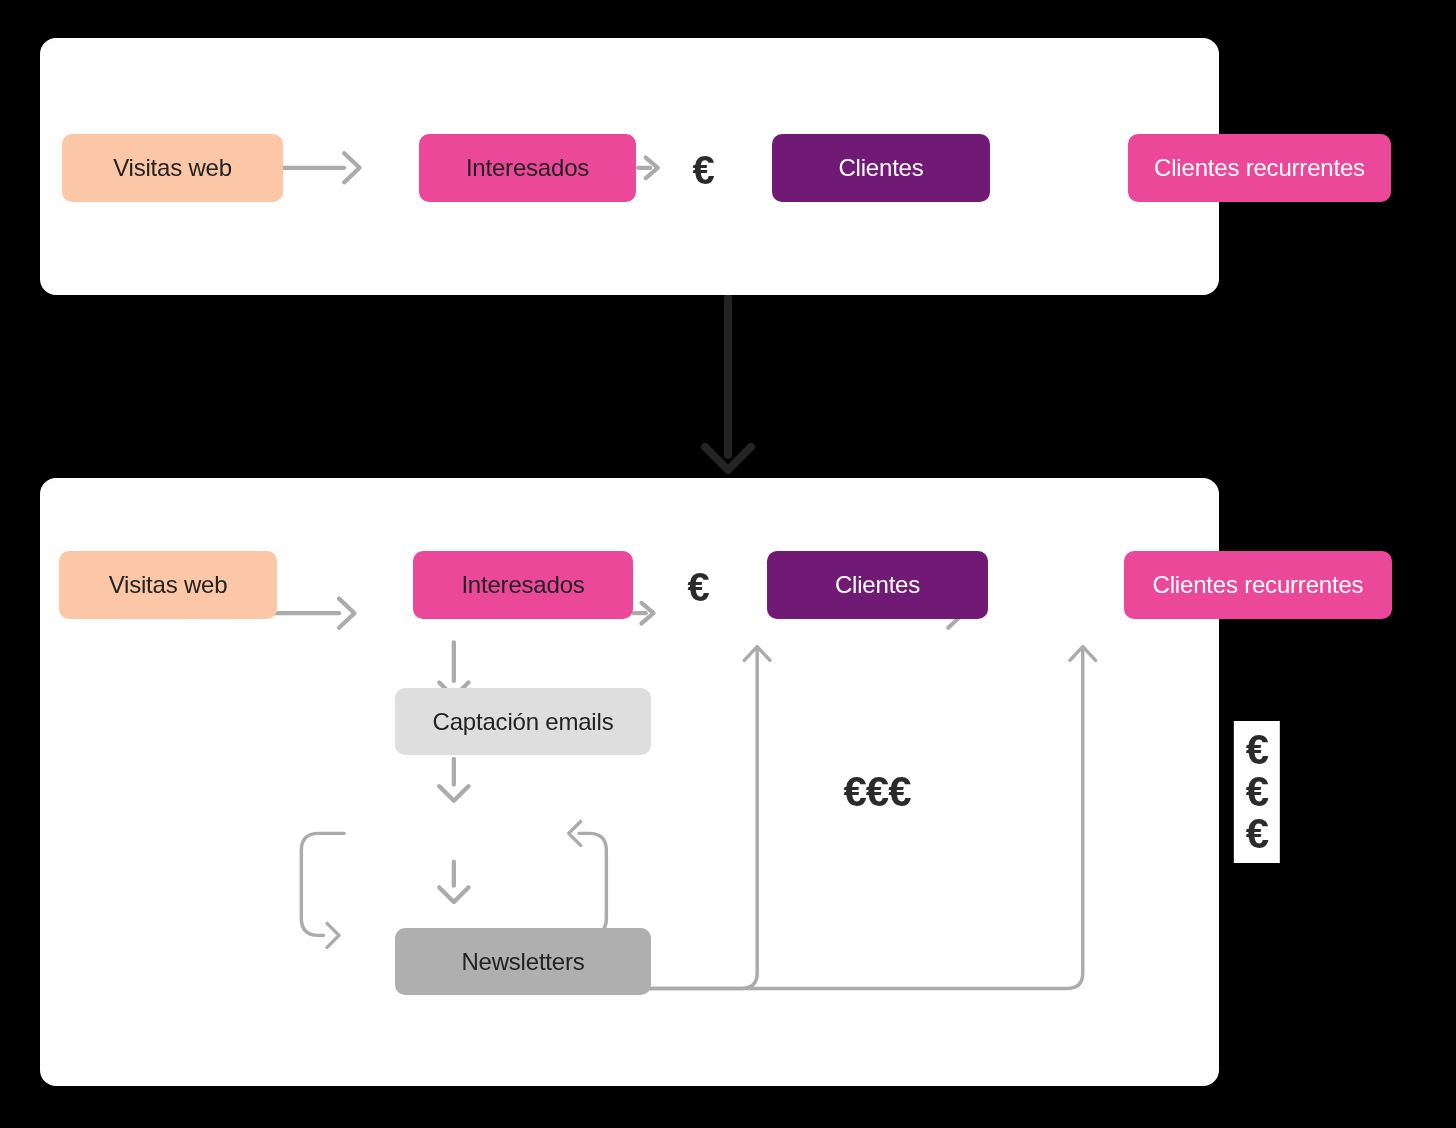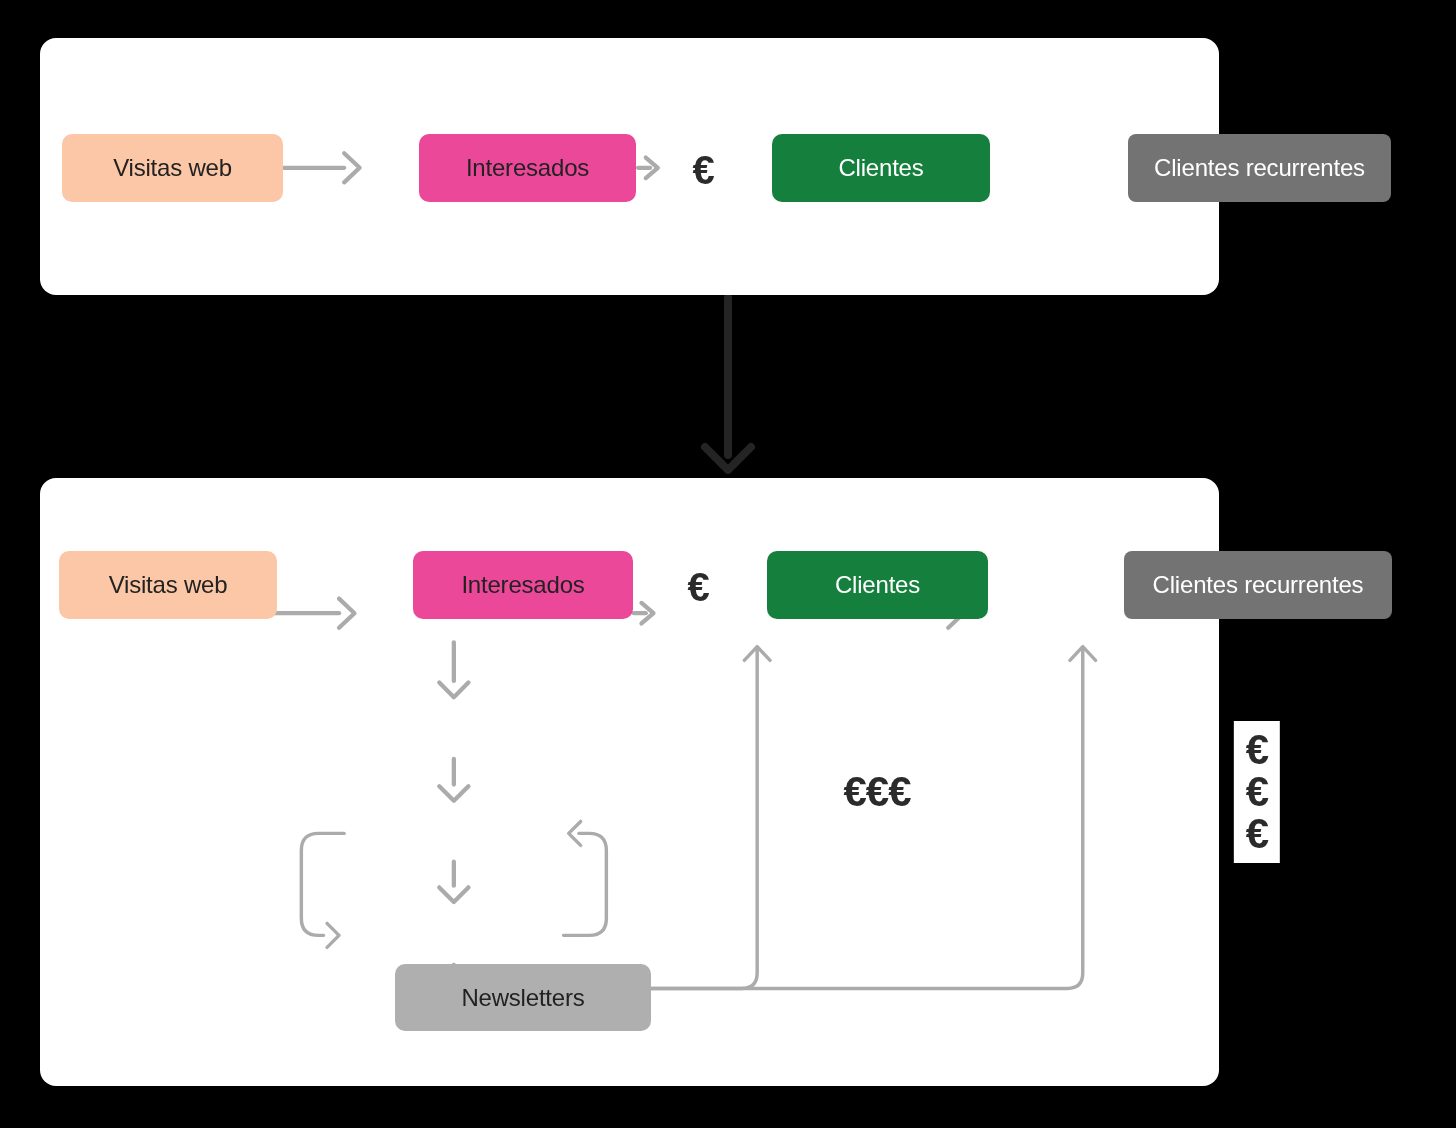--- a/index.html
+++ b/index.html
@@ -6,25 +6,25 @@
   .stage{position:relative;width:1456px;height:1128px;background:#000;overflow:hidden;
          font-family:"Liberation Sans",sans-serif;}
   .panel{position:absolute;left:40px;width:1179px;background:#fff;border-radius:16px;}
   .panel-top{top:38px;height:257px;}
   .panel-bottom{top:478px;height:608px;}
   .lines{position:absolute;left:0;top:0;width:100%;height:100%;pointer-events:none;}
   .box{position:absolute;display:flex;align-items:center;justify-content:center;
        border-radius:10px;font-size:24px;color:#222;letter-spacing:-0.2px;white-space:nowrap;}
   .s1{background:#FBC7A6;}
   .s2{background:#ec4899;}
-  .s3{background:#15803d;color:#fff;text-align:right;}
-  .s4{background:#737373;color:#fff;border-radius:8px;}
+  .s3{background:#701a75;color:#fff;text-align:right;}
+  .s4{background:#ec4899;color:#fff;}
   .g1{background:#DEDEDE;}
   .g2{background:#C7C7C7;}
-  .g3{background:#AFAFAF;margin-top:36px;}
+  .g3{background:#AFAFAF;}
   .euro{position:absolute;transform:translate(-50%,-50%);font-weight:700;font-size:40px;
         color:#2B2B2B;letter-spacing:-1px;}
   .eee{position:absolute;transform:translate(-50%,-50%);font-weight:700;font-size:42px;
        color:#2B2B2B;background:#fff;padding:8px 12px;letter-spacing:-1px;line-height:1;}
   .stroke{fill:none;stroke:#ABABAB;stroke-width:5;stroke-linecap:round;stroke-linejoin:round;}
   .thin{stroke-width:4;}
   .dark{stroke:#242424;stroke-width:8;}
 </style>
 </head>
 <body>
@@ -127,20 +127,23 @@
       <span>Interesados</span>
     </div>
     <div class="euro" style="left:658px;top:109px;">€</div>
     <div class="box s3" style="left:727px;top:73px;width:221px;height:68px;">
       <span>Clientes</span>
     </div>
     <div class="box s4" style="left:1084px;top:73px;width:268px;height:68px;">
       <span>Clientes recurrentes</span>
     </div>
 
+    <div class="box g1" style="left:355px;top:210px;width:256px;height:67px;">
+      <span>Captación emails</span>
+    </div>
     <div class="box g3" style="left:355px;top:450px;width:256px;height:67px;">
       <span>Newsletters</span>
     </div>
 
     <div class="eee" style="left:837px;top:314px;">€€€</div>
     <div class="eee" style="left:1217px;top:314px;">€€€</div>
   </section>
 
 </div>
 

